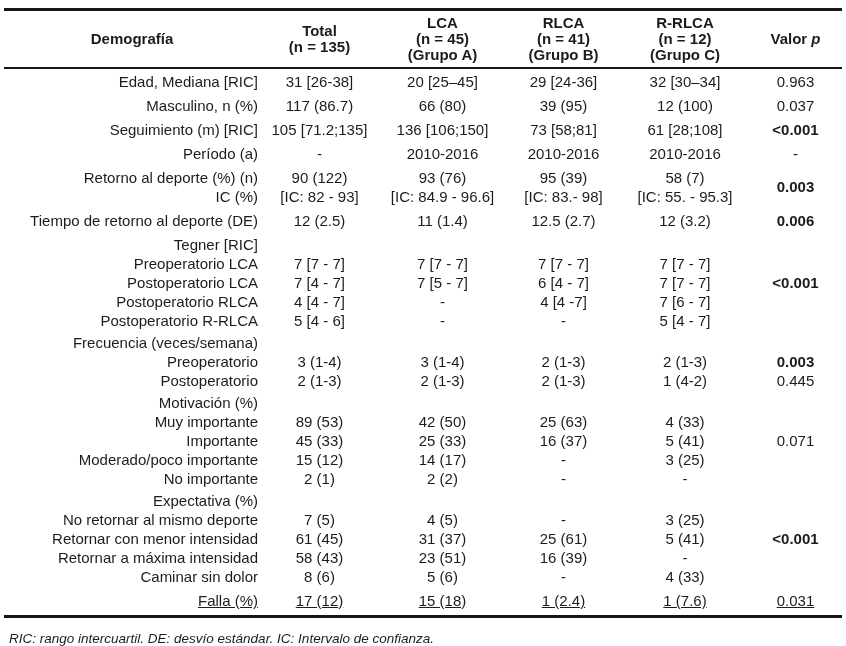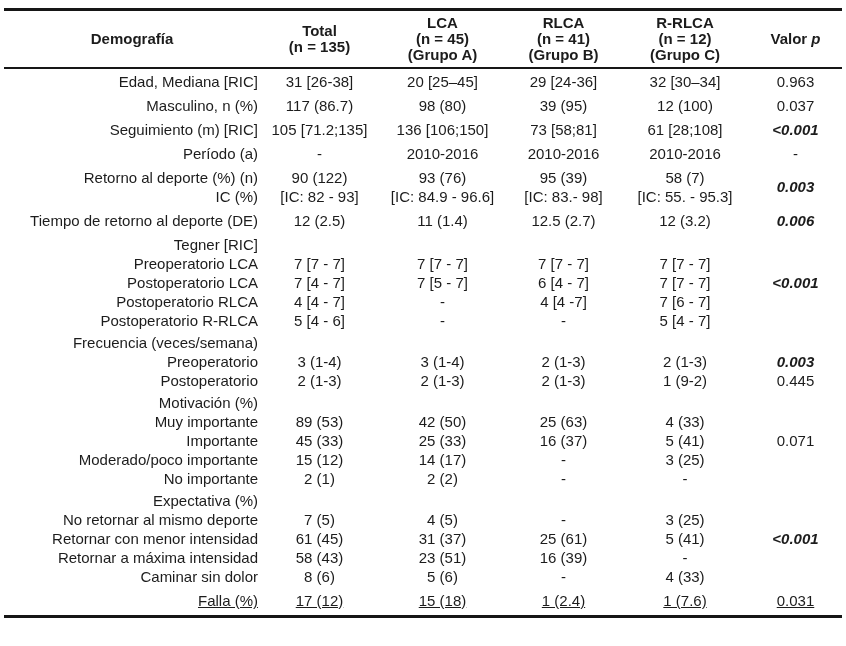--- a/index.html
+++ b/index.html
@@ -50,21 +50,21 @@
     line-height: 19px;
   }
   td.lbl { text-align: right; padding-left: 9px; }
   tr.sec-item td.lbl { padding-left: 22px; }
 
   tbody.top tr td { padding-top: 2.5px; padding-bottom: 2.5px; }
   tr.sec-title td { padding-top: 3px; padding-bottom: 0; }
   tr.sec-item td  { padding-top: 0;   padding-bottom: 0; }
   tbody.falla td  { padding-top: 5px; padding-bottom: 5px; text-decoration: underline; }
 
-  .b { font-weight: 700; font-style: italic; }
+  .b { font-weight: 700; }
   td.pcell { vertical-align: middle; }
 
   .footnote {
     font-style: italic;
     font-size: 13.5px;
     color: #1c1c1c;
     padding: 12px 0 0 5px;
     line-height: 17px;
   }
 </style>
@@ -104,21 +104,21 @@
         <td class="lbl">Edad, Mediana [RIC]</td>
         <td>31 [26-38]</td>
         <td>20 [25–45]</td>
         <td>29 [24-36]</td>
         <td>32 [30–34]</td>
         <td class="pcell">0.963</td>
       </tr>
       <tr>
         <td class="lbl">Masculino, n (%)</td>
         <td>117 (86.7)</td>
-        <td>98 (80)</td>
+        <td>66 (80)</td>
         <td>39 (95)</td>
         <td>12 (100)</td>
         <td class="pcell">0.037</td>
       </tr>
       <tr>
         <td class="lbl">Seguimiento (m) [RIC]</td>
         <td>105 [71.2;135]</td>
         <td>136 [106;150]</td>
         <td>73 [58;81]</td>
         <td>61 [28;108]</td>
@@ -203,21 +203,21 @@
         <td>3 (1-4)</td>
         <td>2 (1-3)</td>
         <td>2 (1-3)</td>
         <td class="pcell b">0.003</td>
       </tr>
       <tr class="sec-item">
         <td class="lbl">Postoperatorio</td>
         <td>2 (1-3)</td>
         <td>2 (1-3)</td>
         <td>2 (1-3)</td>
-        <td>1 (9-2)</td>
+        <td>1 (4-2)</td>
         <td class="pcell">0.445</td>
       </tr>
     </tbody>
 
     <tbody>
       <tr class="sec-title">
         <td class="lbl">Motivación (%)</td>
         <td colspan="4"></td>
         <td class="pcell" rowspan="5">0.071</td>
       </tr>
@@ -292,13 +292,14 @@
         <td class="lbl">Falla (%)</td>
         <td>17 (12)</td>
         <td>15 (18)</td>
         <td>1 (2.4)</td>
         <td>1 (7.6)</td>
         <td class="pcell">0.031</td>
       </tr>
     </tbody>
   </table>
 
+  <div class="footnote">RIC: rango intercuartil. DE: desvío estándar. IC: Intervalo de confianza.</div>
 </div>
 
 </body></html>

